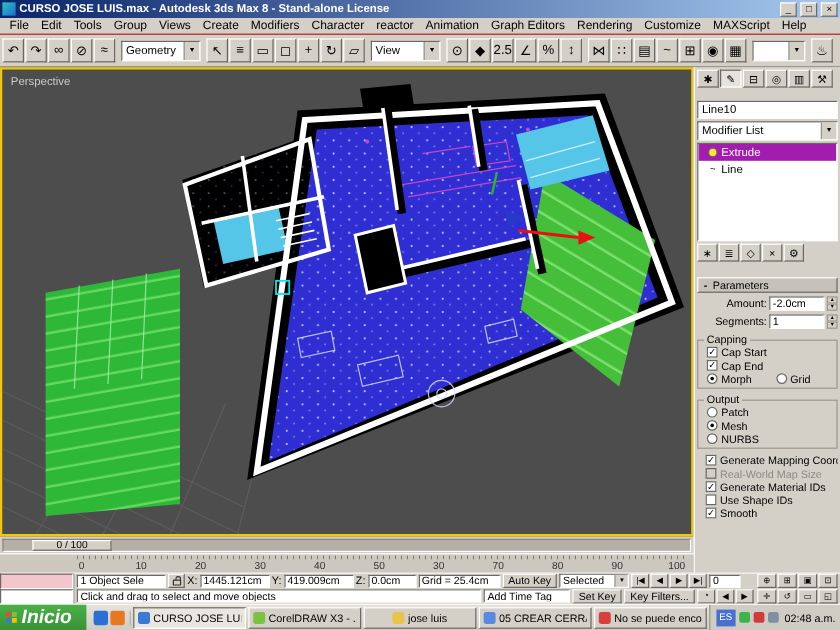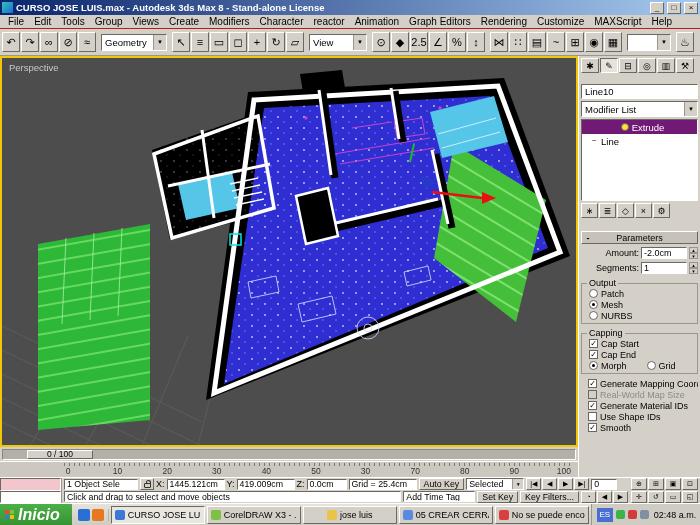--- a/index.html
+++ b/index.html
@@ -47,28 +47,28 @@
 .cmd-panel{width:122px;background:var(--ui-gray,#d4d0c8);border-left:1px solid #fff;padding:2px 2px 0;font-size:9.5px;display:flex;flex-direction:column;gap:2px;overflow:hidden;}
 .tab-row{display:flex;gap:1px;height:16px;flex:none;}
 .tab-btn{width:18px;height:15px;font-size:9px;padding:0;}
 .tab-btn.active{border-color:#6b6861 #fff #fff #6b6861;background:#e6e3dc;}
 .panel-spacer{height:6px;flex:none;}
 .objname{height:15px;display:flex;align-items:center;padding:0 3px;}
 .modcombo{height:16px;display:flex;align-items:center;background:#fff;border:1px solid;border-color:#6b6861 #fff #fff #6b6861;}
 .modcombo .cv{flex:1;padding:0 3px;}
 .stack{height:82px;overflow:hidden;display:block;}
 .stack-row{display:flex;align-items:center;gap:3px;height:14px;padding:0 2px 0 8px;}
-.stack-row.selected{background:#701a75;color:#fff;justify-content:center;}
+.stack-row.selected{background:#a21caf;color:#fff;}
 .stack-icon{width:8px;height:8px;flex:none;font-size:8px;line-height:8px;text-align:center;}
 .stack-icon.bulb{background:#ffe13a;border:1px solid #6b6861;border-radius:50%;}
 .stackbtns{display:flex;gap:1px;height:16px;flex:none;}
 .sq-btn{width:17px;height:15px;font-size:9px;padding:0;}
 .rollout-hd{height:13px;display:flex;align-items:center;background:#c6c2ba;border:1px solid;border-color:#fff #6b6861 #6b6861 #fff;font-size:9px;margin-top:10px;flex:none;}
 .rollout-hd .minus{width:12px;text-align:center;font-weight:700;}
-.rollout-hd .rtitle{flex:1;text-align:center;margin-right:12px;}
+.rollout-hd .rtitle{flex:1;margin-right:12px;}
 .spin-row{display:flex;align-items:center;gap:2px;height:13px;flex:none;}
 .splabel{flex:1;text-align:right;font-size:9px;white-space:nowrap;}
 .spfield{width:46px;height:12px;background:#fff;border:1px solid;border-color:#6b6861 #fff #fff #6b6861;font-size:9px;display:flex;align-items:center;padding:0 2px;}
 .spincol{width:9px;display:flex;flex-direction:column;gap:0;}
 .spincol i{font-style:normal;height:6px;font-size:5px;line-height:5px;background:var(--ui-gray,#d4d0c8);border:1px solid #9a968e;text-align:center;}
 fieldset.grp{border:1px solid #9a968e;margin:2px 0 0;padding:0 0 2px;min-inline-size:auto;}
 .grp legend{font-size:9px;margin-left:5px;padding:0 2px;}
 .chk-row{display:flex;align-items:center;gap:3px;height:11px;padding-left:7px;font-size:9px;white-space:nowrap;overflow:hidden;}
 .chk{width:9px;height:9px;background:#fff;border:1px solid #6b6861;flex:none;font-size:8px;line-height:8px;text-align:center;}
 .chk-row.checked .chk::after{content:"✓";}
@@ -471,59 +471,59 @@
       <span class="splabel">Segments:</span>
       <span class="spfield">
           <span>1</span>
         </span>
       <span class="spincol">
           <i>▴</i>
           <i>▾</i>
         </span>
     </div>
     <fieldset class="grp">
+      <legend>Capping</legend>
+      <div>
+
+      <label class="chk-row checked">
+          <span class="chk"></span>
+          <span>Cap Start</span>
+        </label>
+          <label class="chk-row checked">
+          <span class="chk"></span>
+          <span>Cap End</span>
+        </label>
+        </div>
+      <div class="radio-inline">
+
+      <label class="rad-row selected">
+          <span class="radio"></span>
+          <span>Morph</span>
+        </label>
+          <label class="rad-row">
+          <span class="radio"></span>
+          <span>Grid</span>
+        </label>
+        </div>
+    </fieldset>
+    <fieldset class="grp">
       <legend>Output</legend>
       <div>
 
       <label class="rad-row">
           <span class="radio"></span>
           <span>Patch</span>
         </label>
           <label class="rad-row selected">
           <span class="radio"></span>
           <span>Mesh</span>
         </label>
           <label class="rad-row">
           <span class="radio"></span>
           <span>NURBS</span>
-        </label>
-        </div>
-    </fieldset>
-    <fieldset class="grp">
-      <legend>Capping</legend>
-      <div>
-
-      <label class="chk-row checked">
-          <span class="chk"></span>
-          <span>Cap Start</span>
-        </label>
-          <label class="chk-row checked">
-          <span class="chk"></span>
-          <span>Cap End</span>
-        </label>
-        </div>
-      <div class="radio-inline">
-
-      <label class="rad-row selected">
-          <span class="radio"></span>
-          <span>Morph</span>
-        </label>
-          <label class="rad-row">
-          <span class="radio"></span>
-          <span>Grid</span>
         </label>
         </div>
     </fieldset>
     <div class="checks">
 
     <label class="chk-row checked">
         <span class="chk"></span>
         <span>Generate Mapping Coords.</span>
       </label>
         <label class="chk-row disabled">

